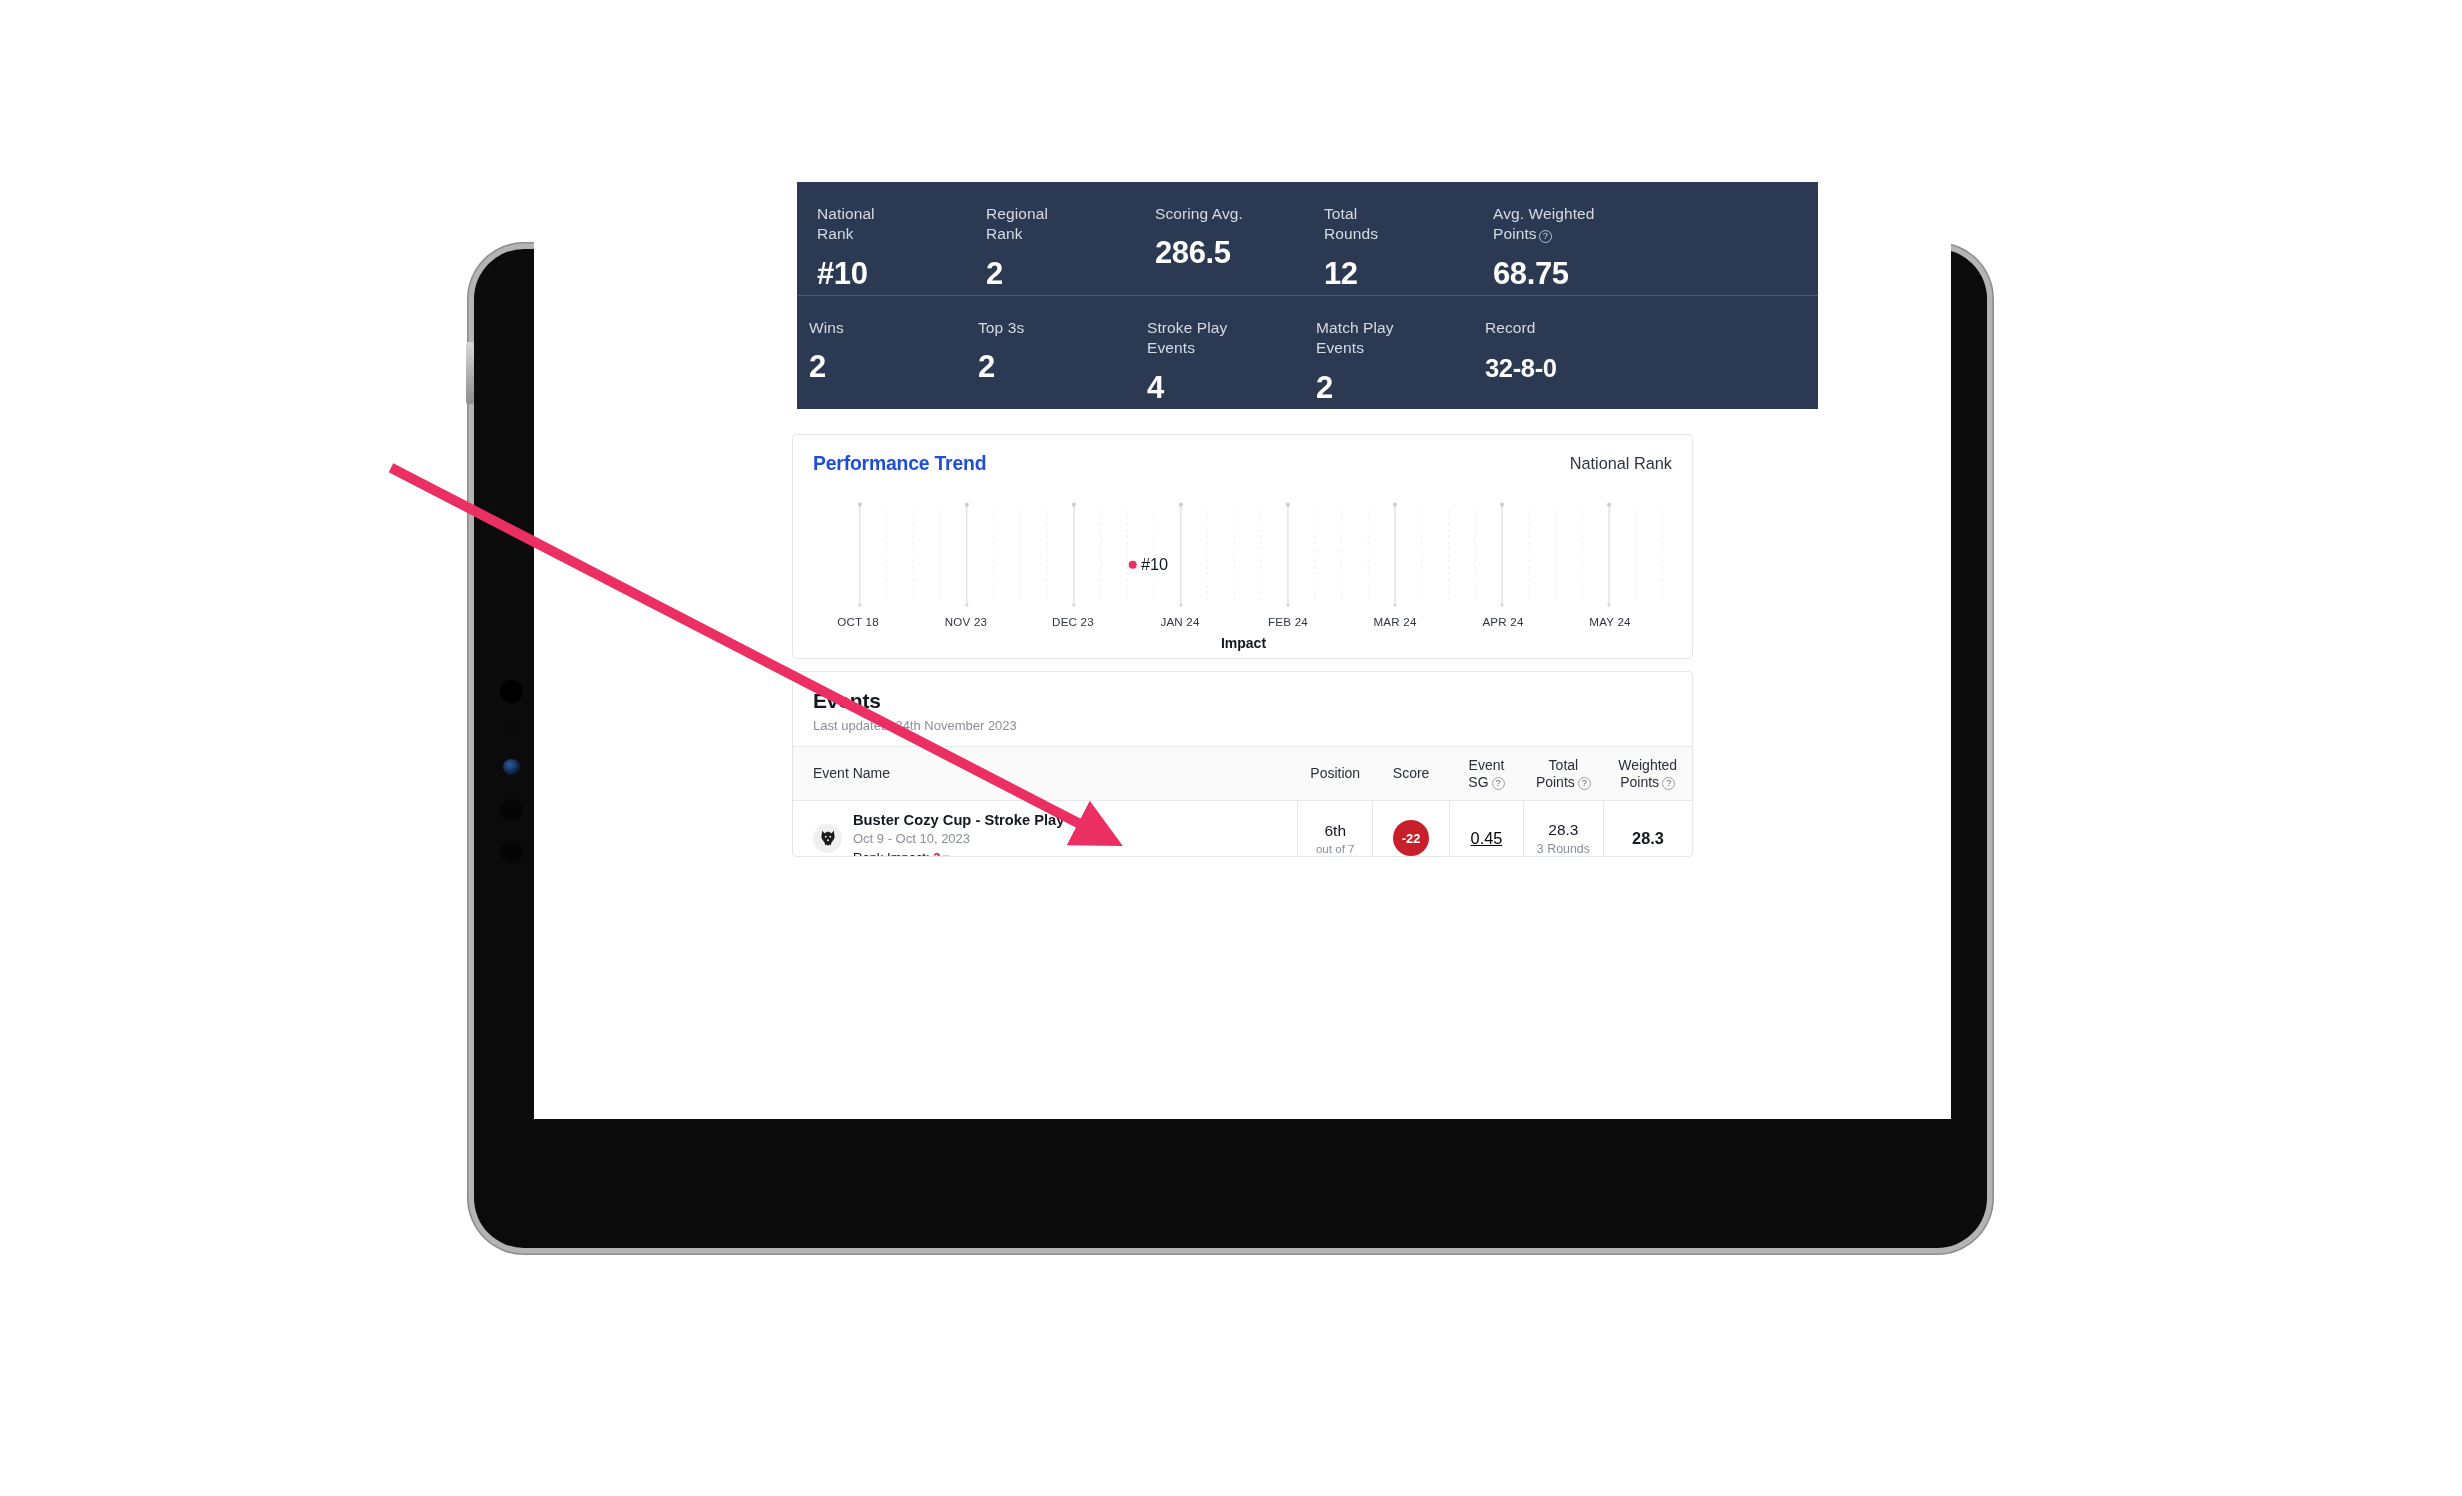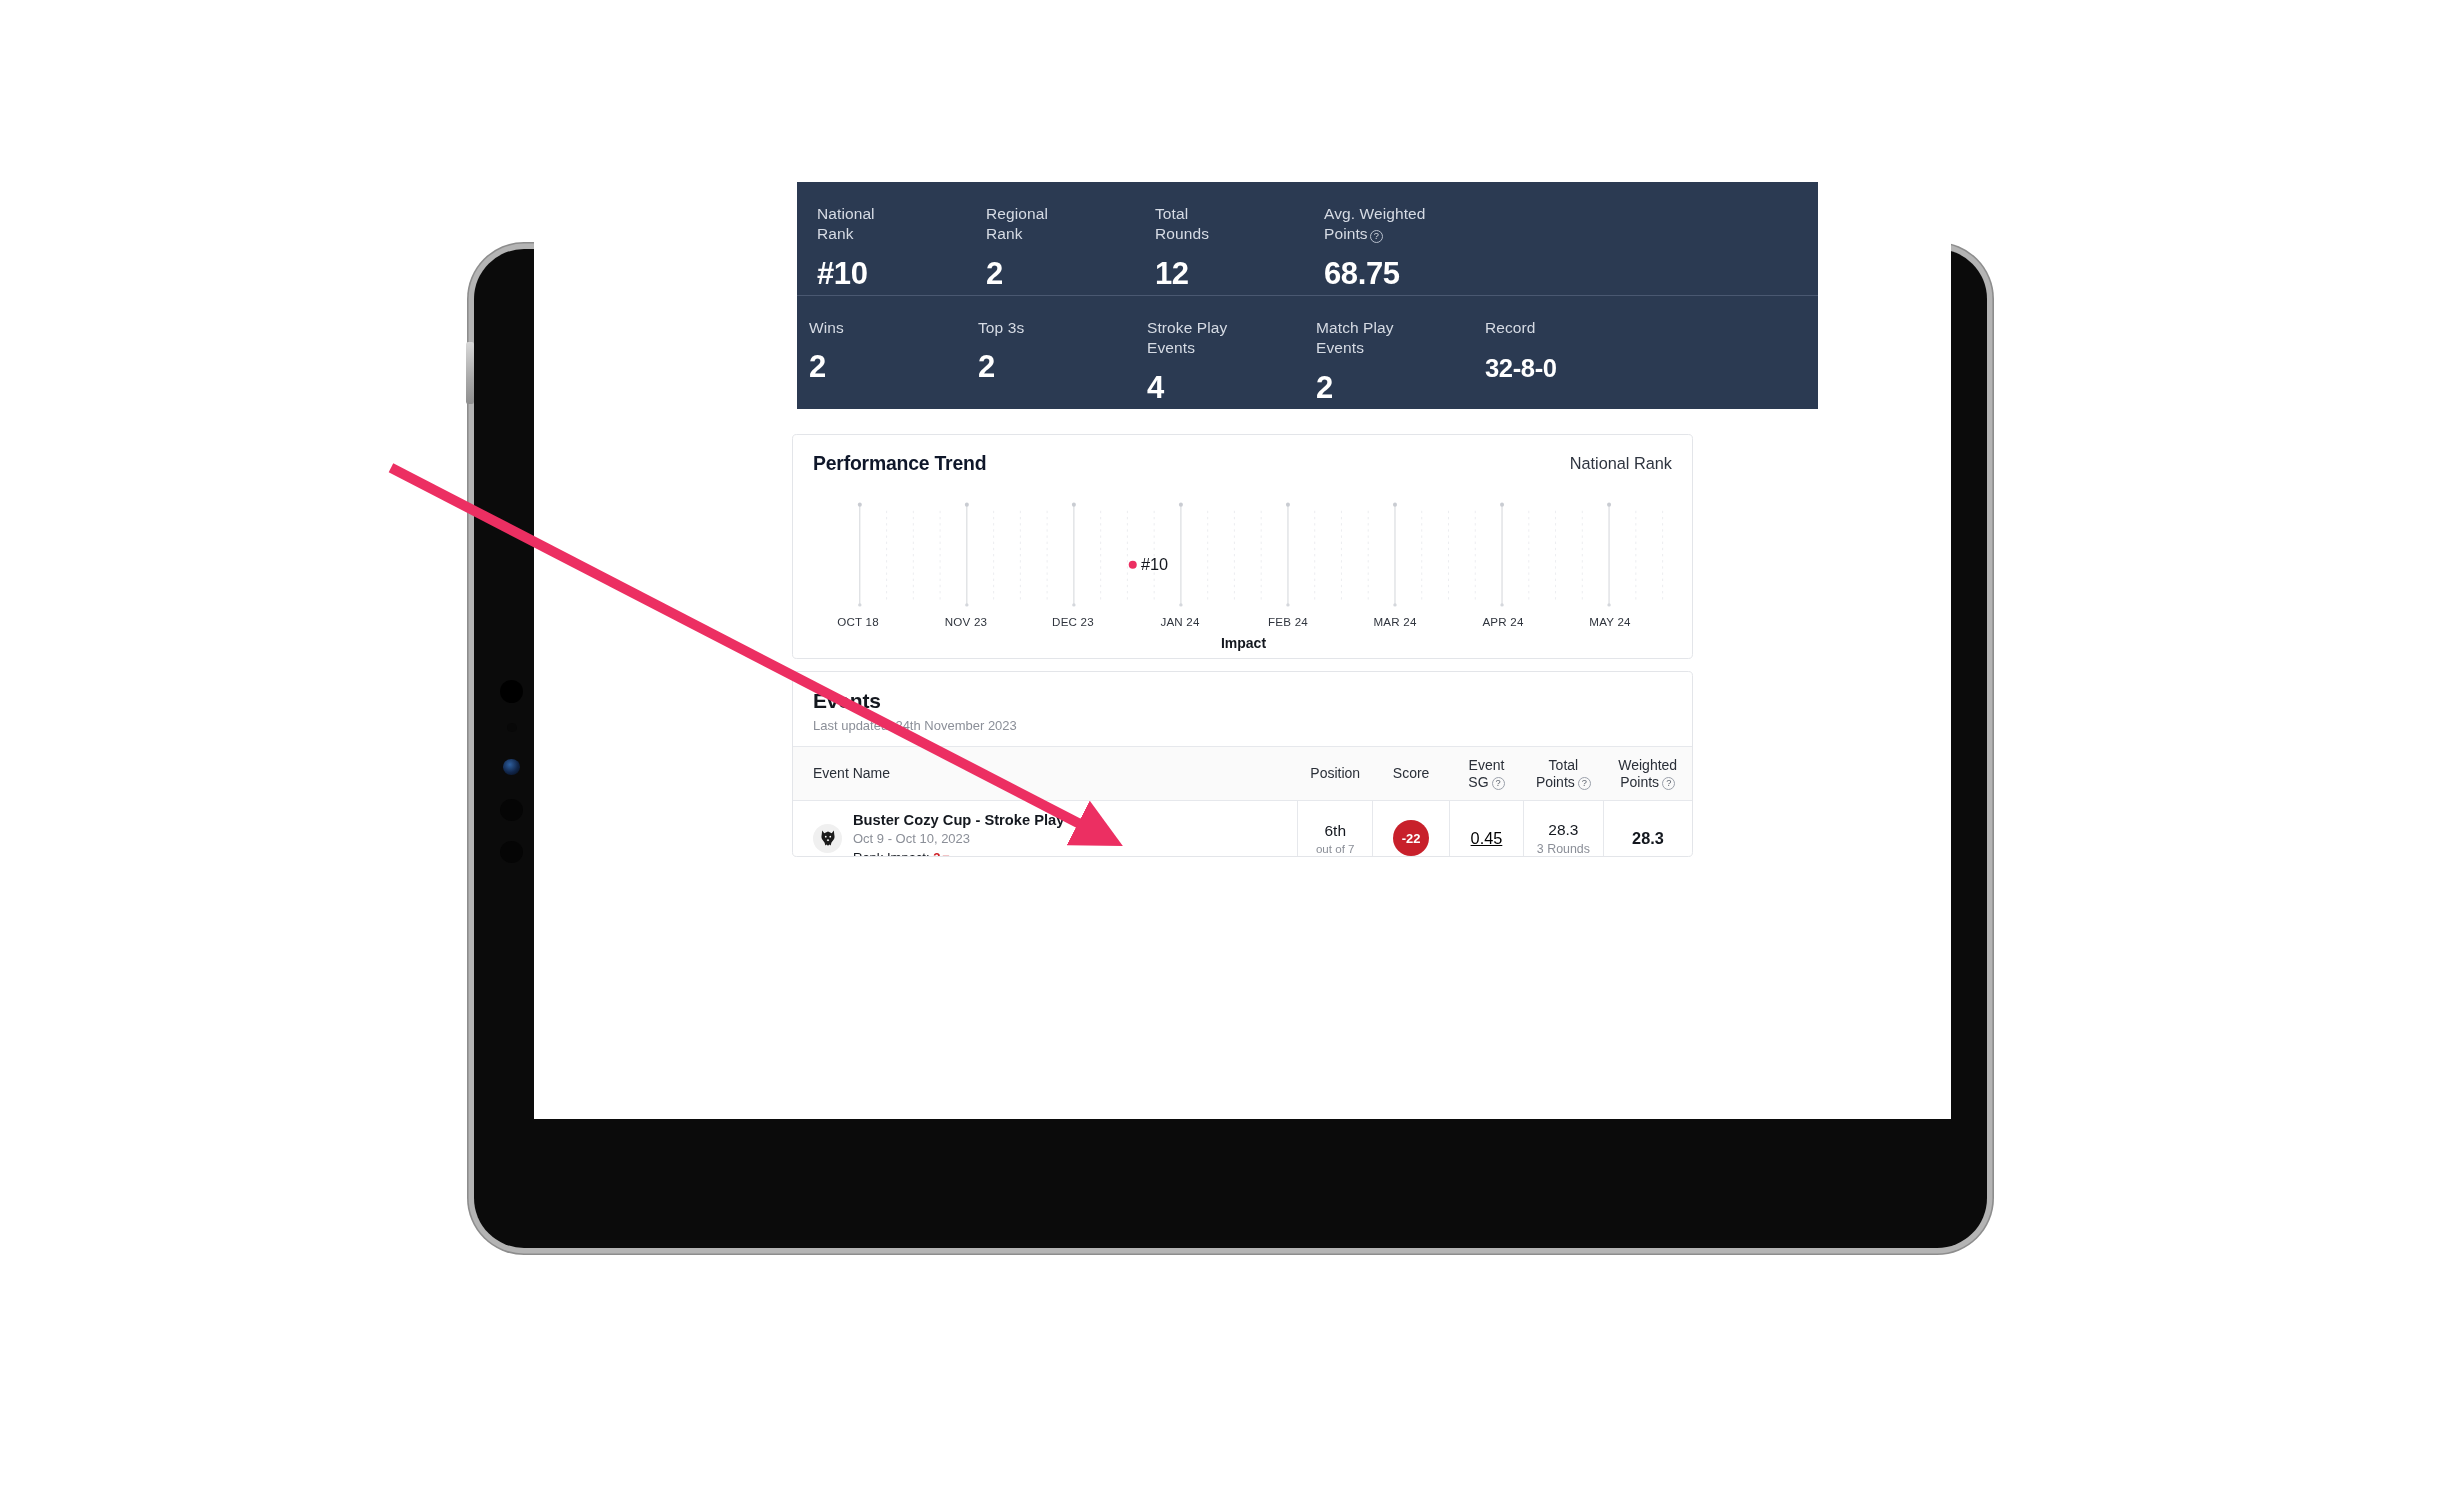--- a/index.html
+++ b/index.html
@@ -102,21 +102,21 @@
     border: 1.2px solid #e3e5e9;
     border-radius: 4.6px;
   }
 
   
   .trend { left: 258px; top: 252px; width: 901px; height: 225px; }
   .trend-head {
     display: flex; align-items: center; justify-content: space-between;
     padding: 17px 20px 0 20px;
   }
-  .trend-title { font-size: 19.4px; font-weight: 700; color: #0f172a; letter-spacing:-0.2px; }
+  .trend-title { font-size: 19.4px; font-weight: 700; color: #1d4ed8; letter-spacing:-0.2px; }
   .trend-legend { font-size: 16.3px; color: #2f3540; font-weight: 400; }
 
   .plot { position: absolute; left: 20px; top: 65px; width: 860px; height: 108px; }
   .plot svg { display: block; }
   .axis-labels {
     position: absolute; left: 20px; top: 180px; width: 860px; height: 15.5px;
   }
   .axis-tick {
     position: absolute; transform: translateX(-50%);
     font-size: 11.6px; color: #30353e; letter-spacing: 0.2px; white-space: nowrap;
@@ -204,20 +204,24 @@
 
         <div class="stats">
           <div class="stats-row">
             <div class="stat">
               <div class="stat-label">National<br>Rank</div>
               <div class="stat-value">#10</div>
             </div>
             <div class="stat">
               <div class="stat-label">Regional<br>Rank</div>
               <div class="stat-value">2</div>
+            </div>
+            <div class="stat">
+              <div class="stat-label">Scoring Avg.</div>
+              <div class="stat-value">286.5</div>
             </div>
             <div class="stat">
               <div class="stat-label">Total<br>Rounds</div>
               <div class="stat-value">12</div>
             </div>
             <div class="stat">
               <div class="stat-label">Avg. Weighted<br>Points<span class="q">?</span></div>
               <div class="stat-value">68.75</div>
             </div>
           </div>

